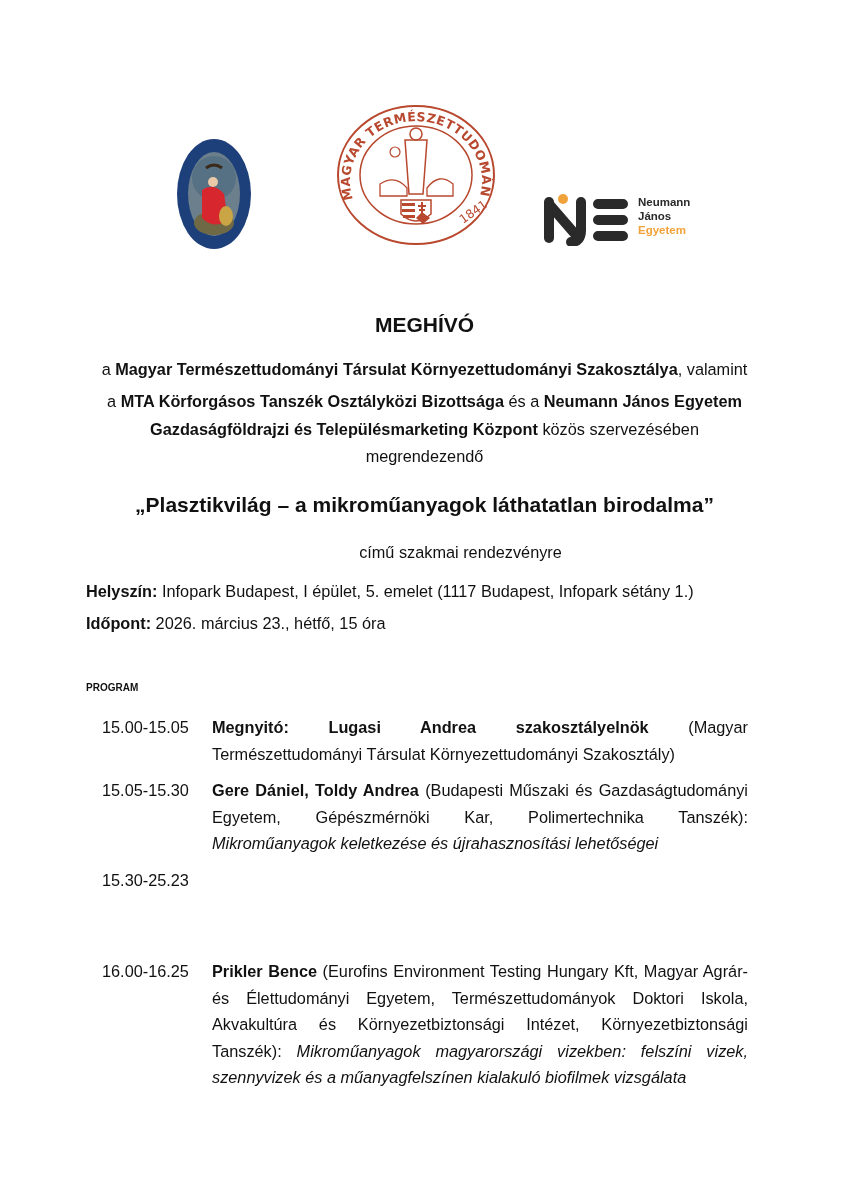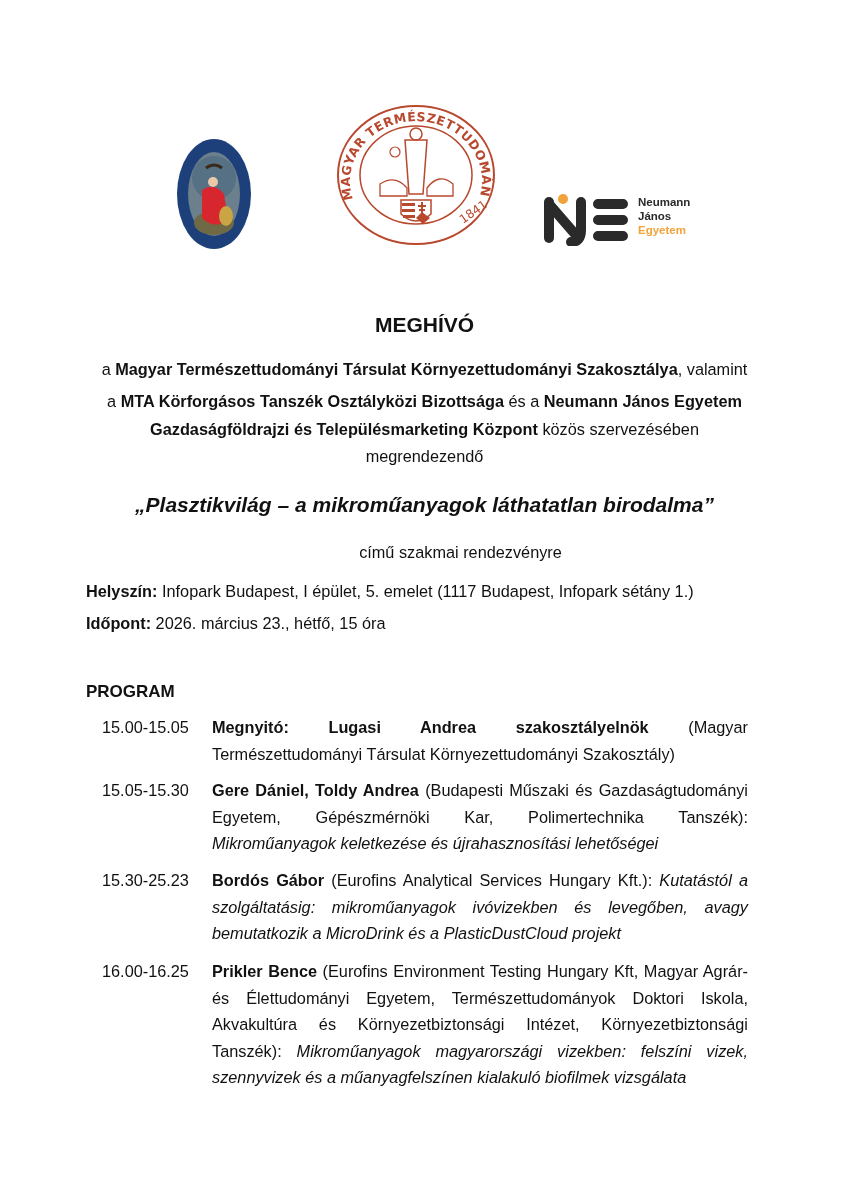--- a/index.html
+++ b/index.html
@@ -13,26 +13,26 @@
   .nje-text .orange { color: #f2a23a; }
 
   .center { position: absolute; left: 0; width: 849px; text-align: center; font-size: 16.3px; }
   .b { font-weight: bold; }
   .i { font-style: italic; }
   #title { top: 313px; font-size: 21px; font-weight: bold; }
   #intro1 { top: 360px; }
   #intro2 { top: 392px; }
   #intro3 { top: 420px; }
   #intro4 { top: 447px; }
-  #event-title { top: 493px; font-size: 21px; font-weight: bold; font-style: italic; }
+  #event-title { top: 493px; font-size: 21px; font-weight: bold; }
   #event-subtitle { top: 543px; padding-left: 36px; }
   .line { position: absolute; left: 86px; font-size: 16.3px; }
   #venue { top: 582px; }
   #time { top: 614px; }
-  #program-heading { top: 682px; font-weight: bold; font-size: 17px; }
+  #program-heading { top: 682px; font-weight: bold; font-size: 10px; }
 
   .prog { position: absolute; left: 102px; width: 646px; font-size: 16.3px; line-height: 26.5px; }
   .prog .t { position: absolute; left: 0; top: 0; width: 108px; }
   .prog .d { margin-left: 110px; text-align: justify; }
   #p1 { top: 714px; }
   #p2 { top: 777px; }
   #p3 { top: 867px; }
   #p4 { top: 958px; }
 </style>
 </head>
@@ -121,18 +121,17 @@
 <div class="prog" id="p1">
   <div class="t">15.00-15.05</div>
   <div class="d"><span class="b">Megnyitó: Lugasi Andrea szakosztályelnök</span><span> (Magyar Természettudományi Társulat Környezettudományi Szakosztály)</span><span class="i"></span></div>
 </div>
 <div class="prog" id="p2">
   <div class="t">15.05-15.30</div>
   <div class="d"><span class="b">Gere Dániel, Toldy Andrea</span><span> (Budapesti Műszaki és Gazdaságtudományi Egyetem, Gépészmérnöki Kar, Polimertechnika Tanszék): </span><span class="i">Mikroműanyagok keletkezése és újrahasznosítási lehetőségei</span></div>
 </div>
 <div class="prog" id="p3">
   <div class="t">15.30-25.23</div>
-  <div class="d"><span class="b">Bordós Gábor</span><span> (Eurofins Analytical Services Hungary Kft.): </span><span class="i">Kutatástól a szolgáltatásig: mikroműanyagok ivóvizekben és levegőben, avagy bemutatkozik a MicroDrink és a PlasticDustCloud projekt</span></div>
 </div>
 <div class="prog" id="p4">
   <div class="t">16.00-16.25</div>
   <div class="d"><span class="b">Prikler Bence</span><span> (Eurofins Environment Testing Hungary Kft, Magyar Agrár- és Élettudományi Egyetem, Természettudományok Doktori Iskola, Akvakultúra és Környezetbiztonsági Intézet, Környezetbiztonsági Tanszék): </span><span class="i">Mikroműanyagok magyarországi vizekben: felszíni vizek, szennyvizek és a műanyagfelszínen kialakuló biofilmek vizsgálata</span></div>
 </div>
 
 </body></html>

